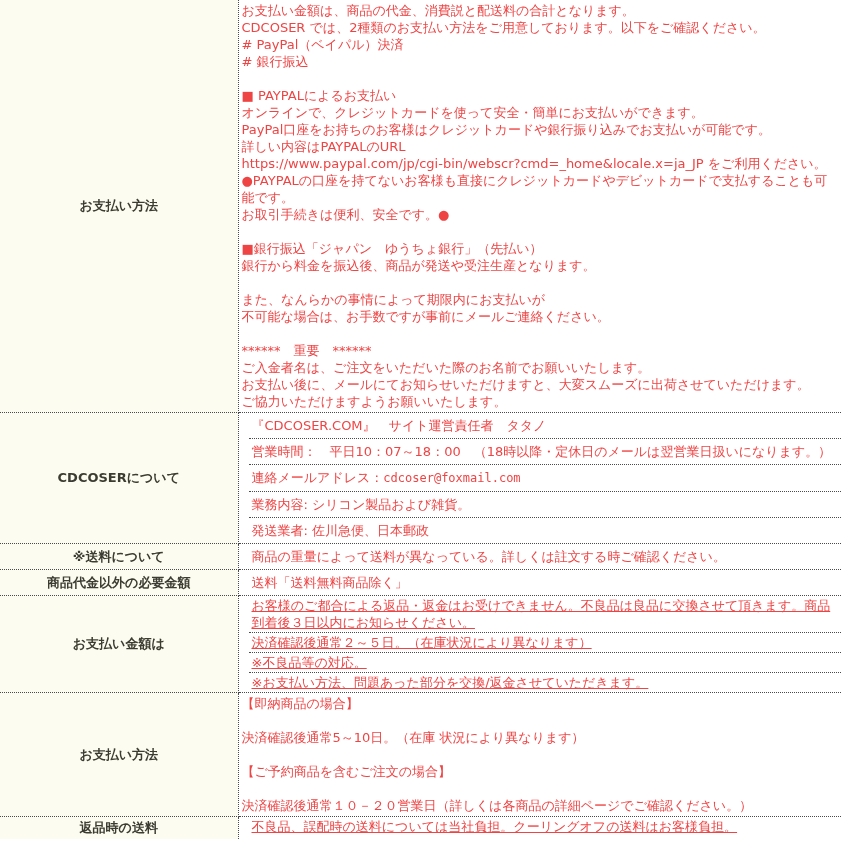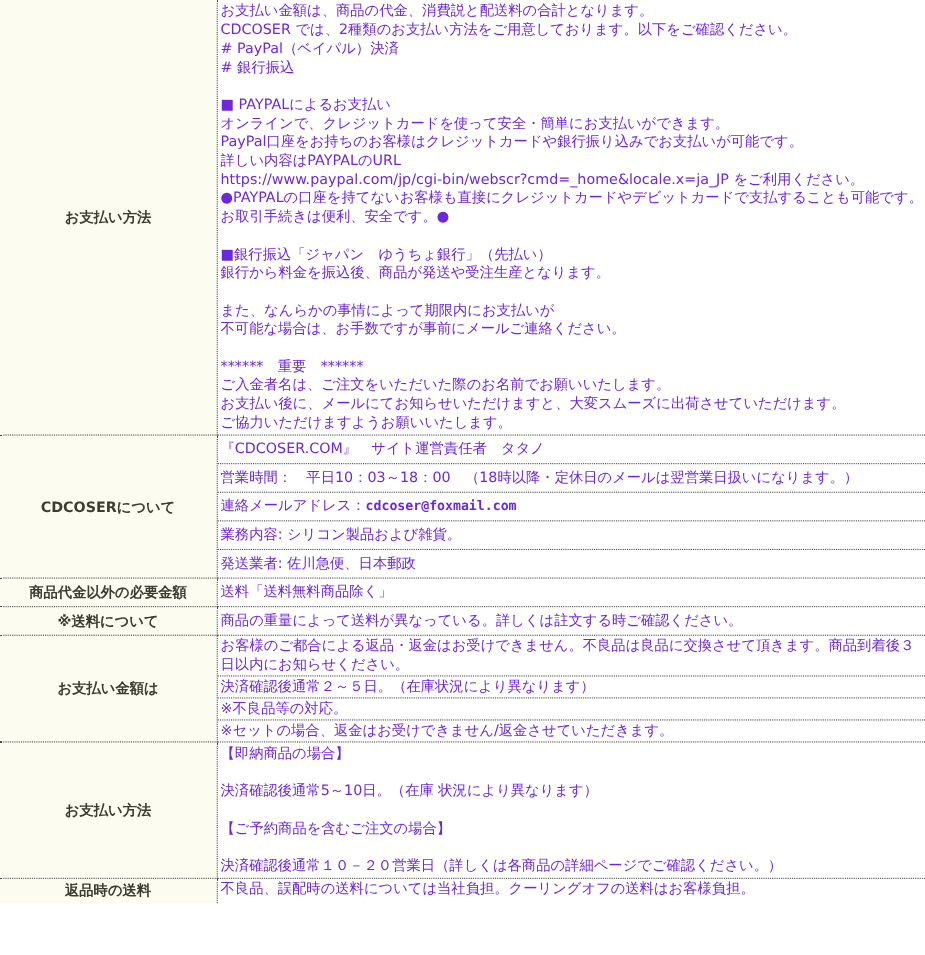--- a/index.html
+++ b/index.html
@@ -10,49 +10,50 @@
   table.info {
     width: 841px;
     border-collapse: collapse;
     border: hidden;              
     table-layout: fixed;
   }
   table.info th, table.info td {
     border: 1px dotted #4a4a4a;
   }
   th.row-label {
-    width: 197px;
+    width: 238px;
     background: #fcfcf0;
     color: #3c3c32;
     font-size: 13px;
     font-weight: bold;
     text-align: center;
     vertical-align: middle;
     padding: 2px;
   }
   td.row-content {
     padding: 0;
     vertical-align: top;
-    color: #6d28d9;
+    color: #ef4444;
     font-size: 13px;
     line-height: 17px;
   }
   .pre {
     white-space: pre-line;
     padding: 2px 2px 2px 3px;
   }
   .subrow {
     border-bottom: 1px dotted #4a4a4a;
     padding: 4px 3px;
     line-height: 17px;
+    margin-left: 10px;
   }
   .subrow:last-child { border-bottom: none; }
-  .subrow.tight { padding: 1px 3px; }
+  .subrow.tight { padding: 1px 3px; text-decoration: underline; }
   .email {
-    font-weight: bold;
+    font-weight: normal;
     font-family: "DejaVu Sans Mono", monospace;
     font-size: 12px;
   }
 </style>
 </head>
 <body>
 
 <div class="page">
   <table class="info">
 
@@ -83,50 +84,50 @@
 ご入金者名は、ご注文をいただいた際のお名前でお願いいたします。
 お支払い後に、メールにてお知らせいただけますと、大変スムーズに出荷させていただけます。
 ご協力いただけますようお願いいたします。</div>
       </td>
     </tr>
 
     <tr>
       <th class="row-label">CDCOSERについて</th>
       <td class="row-content">
         <div class="subrow">『CDCOSER.COM』　サイト運営責任者　タタノ</div>
-        <div class="subrow">営業時間：　平日10：03～18：00　（18時以降・定休日のメールは翌営業日扱いになります。）</div>
+        <div class="subrow">営業時間：　平日10：07～18：00　（18時以降・定休日のメールは翌営業日扱いになります。）</div>
         <div class="subrow">
           <span>連絡メールアドレス：</span><span class="email">cdcoser@foxmail.com</span>
         </div>
         <div class="subrow">業務内容: シリコン製品および雑貨。</div>
         <div class="subrow">発送業者: 佐川急便、日本郵政</div>
+      </td>
+    </tr>
+
+    <tr>
+      <th class="row-label">※送料について</th>
+      <td class="row-content">
+        <div class="subrow">商品の重量によって送料が異なっている。詳しくは註文する時ご確認ください。</div>
       </td>
     </tr>
 
     <tr>
       <th class="row-label">商品代金以外の必要金額</th>
       <td class="row-content">
         <div class="subrow">送料「送料無料商品除く」</div>
       </td>
     </tr>
 
     <tr>
-      <th class="row-label">※送料について</th>
-      <td class="row-content">
-        <div class="subrow">商品の重量によって送料が異なっている。詳しくは註文する時ご確認ください。</div>
-      </td>
-    </tr>
-
-    <tr>
       <th class="row-label">お支払い金額は</th>
       <td class="row-content">
         <div class="subrow tight">お客様のご都合による返品・返金はお受けできません。不良品は良品に交換させて頂きます。商品到着後３日以内にお知らせください。</div>
         <div class="subrow tight">決済確認後通常２～５日。（在庫状況により異なります）</div>
         <div class="subrow tight">※不良品等の対応。</div>
-        <div class="subrow tight">※セットの場合、返金はお受けできません/返金させていただきます。</div>
+        <div class="subrow tight">※お支払い方法、問題あった部分を交換/返金させていただきます。</div>
       </td>
     </tr>
 
     <tr>
       <th class="row-label">お支払い方法</th>
       <td class="row-content">
         <div class="pre">【即納商品の場合】
 
 決済確認後通常5～10日。（在庫 状況により異なります）
 

